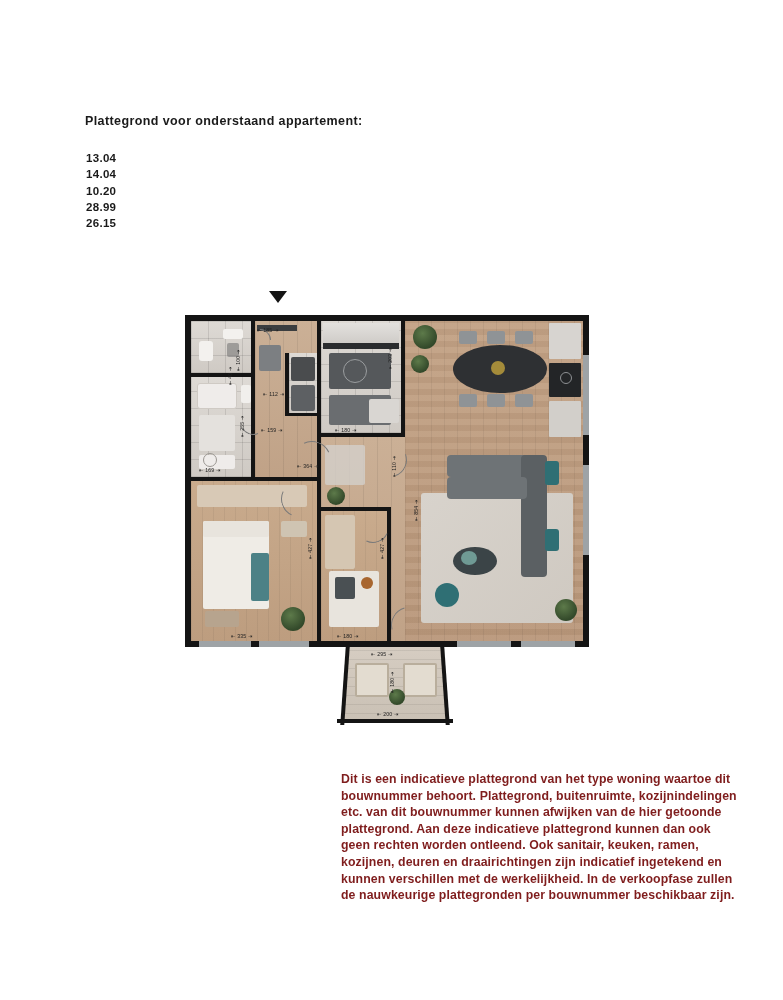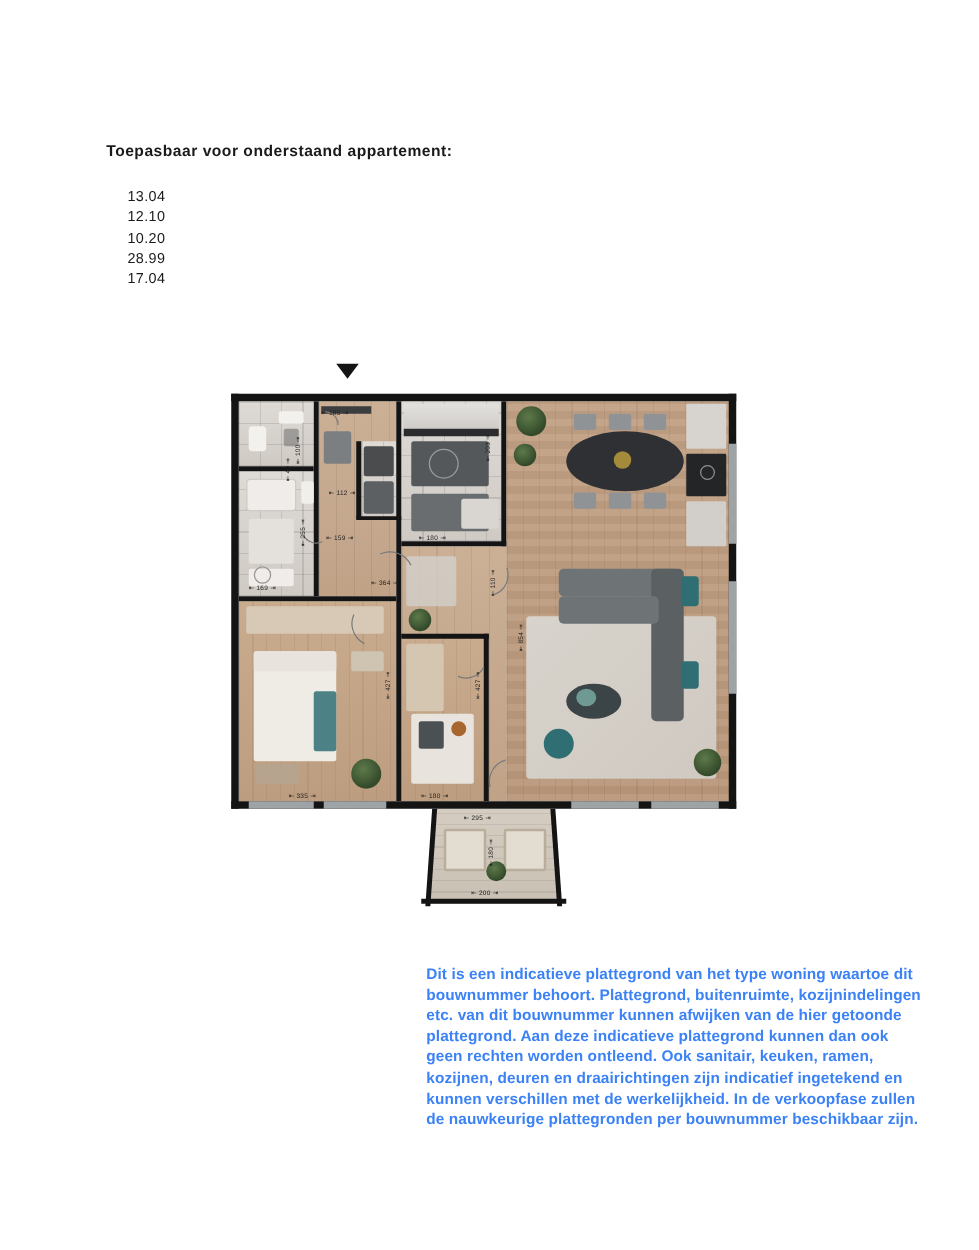--- a/index.html
+++ b/index.html
@@ -20,39 +20,39 @@
     position: absolute;
     left: 85px;
     top: 114px;
     font-size: 12.5px;
     font-weight: bold;
     letter-spacing: 0.4px;
   }
 
   .apt-list {
     position: absolute;
-    left: 102px;
+    left: 86px;
     top: 150px;
     font-size: 11.5px;
-    font-weight: normal;
+    font-weight: bold;
     line-height: 16.3px;
     letter-spacing: 0.3px;
     text-align: right;
   }
 
   .disclaimer {
     position: absolute;
     left: 341px;
     top: 771px;
     width: 400px;
     font-size: 12.3px;
     font-weight: bold;
     line-height: 16.6px;
     letter-spacing: 0.1px;
-    color: #3b82f6;
+    color: #7f1d1d;
   }
 
   
   .plan {
     position: absolute;
     left: 185px;
     top: 315px;
     width: 404px;
     height: 340px;
   }
@@ -150,28 +150,28 @@
   .chair {
     position: absolute;
     background: #8f9396;
     border-radius: 2px;
   }
   .wc { position: absolute; background: #f3f1ee; border-radius: 3px; }
 </style>
 </head>
 <body>
 
-<div class="heading">Toepasbaar voor onderstaand appartement:</div>
+<div class="heading">Plattegrond voor onderstaand appartement:</div>
 
 <div class="apt-list">
   <div>13.04</div>
-  <div>12.10</div>
+  <div>14.04</div>
   <div>10.20</div>
   <div>28.99</div>
-  <div>17.04</div>
+  <div>26.15</div>
 </div>
 
 <div class="plan">
 
   <div class="entry-marker" style="left:84px; top:-24px;"></div>
 
   <div class="room floor-tile" style="left:6px; top:6px; width:60px; height:52px;"></div>
 
   <div class="room floor-tile" style="left:6px; top:62px; width:90px; height:100px;"></div>
 

